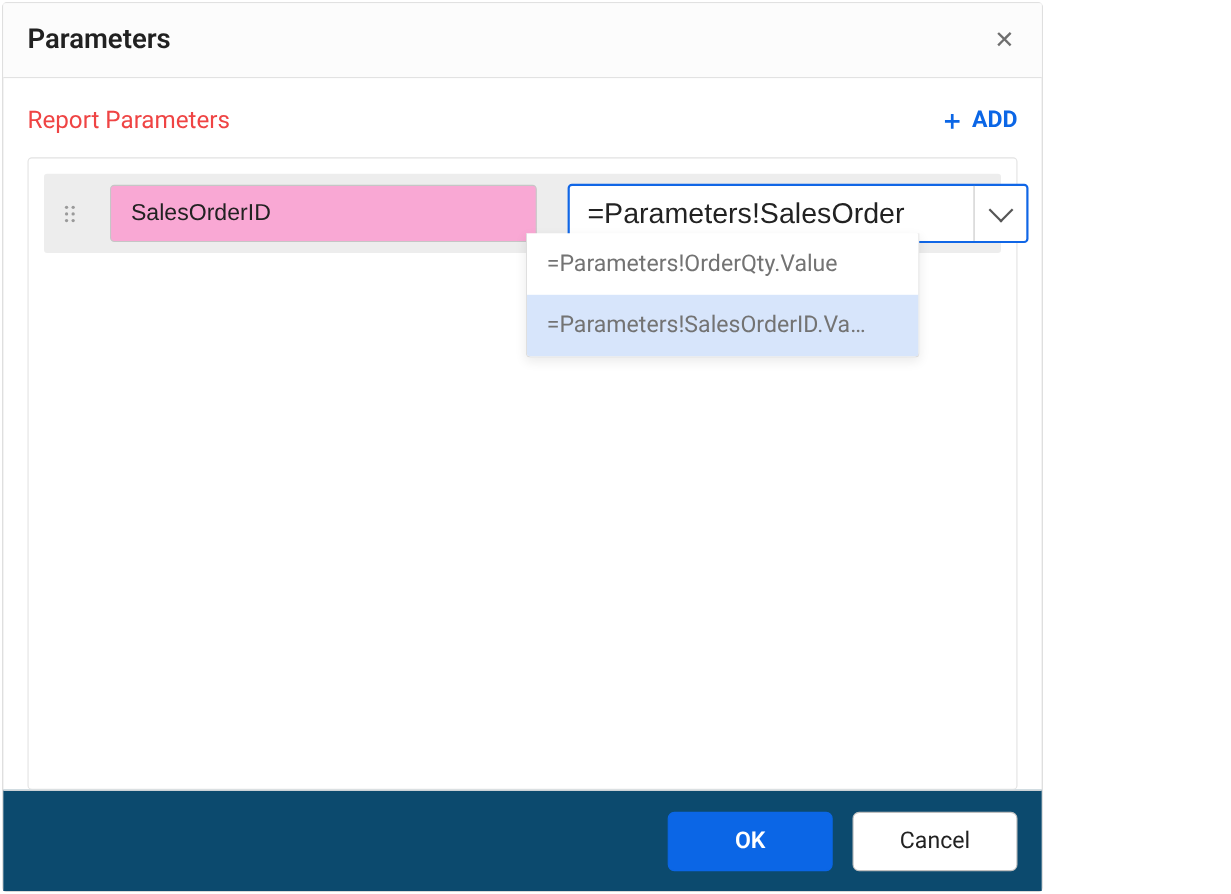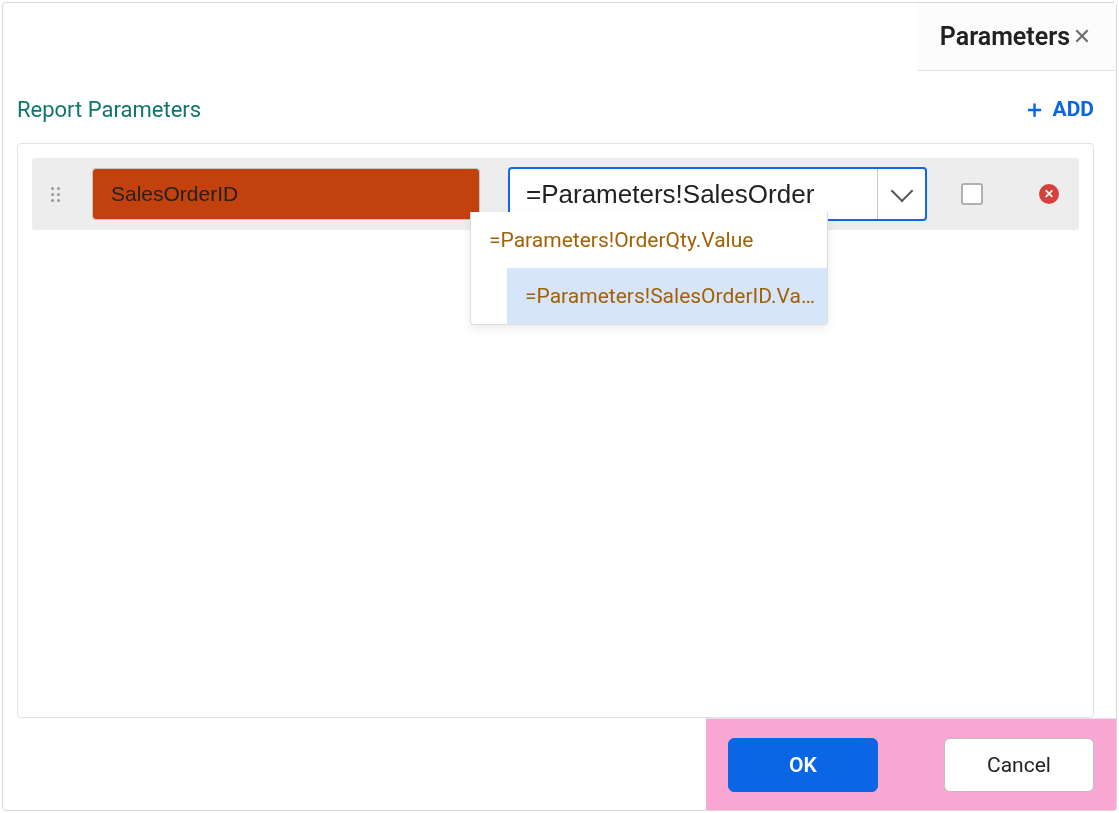--- a/index.html
+++ b/index.html
@@ -4,29 +4,28 @@
 <style>
   * { box-sizing: border-box; }
   html, body { margin: 0; padding: 0; height: 100%; }
   body {
     font-family: "Segoe UI", Roboto, Arial, sans-serif;
     background: #fff;
     color: #212121;
     padding: 2px;
   }
   .dialog {
-    width: 1115px;
+    width: 946px;
     height: 809px;
     border: 1px solid #d7d7d7;
     border-radius: 4px;
     background: #fff;
     display: flex;
     flex-direction: column;
     position: relative;
-    align-items: flex-end;
   }
   .dialog-header {
     height: 68px;
     display: flex;
     align-items: center;
     justify-content: space-between;
     padding: 0 22px;
     border-bottom: 1px solid #e2e2e2;
     background: #fcfcfc;
   }
@@ -51,21 +50,21 @@
   }
   .section-header {
     display: flex;
     align-items: center;
     justify-content: space-between;
     height: 40px;
   }
   .section-title {
     font-size: 22px;
     font-weight: 400;
-    color: #0f766e;
+    color: #ef4444;
   }
   .add-btn {
     display: flex;
     align-items: center;
     gap: 6px;
     color: #0b66e6;
     font-size: 21px;
     font-weight: 700;
     cursor: pointer;
   }
@@ -104,21 +103,21 @@
     cursor: grab;
   }
   .drag-handle span {
     width: 3px; height: 3px; background: #9a9a9a; border-radius: 50%;
   }
   .name-input {
     flex: 0 0 388px;
     height: 52px;
     border: 1px solid #c6c6c6;
     border-radius: 4px;
-    background: #c2410c;
+    background: #f9a8d4;
     font-size: 21px;
     padding: 0 18px;
     color: #222;
     outline: none;
   }
   .combo {
     flex: 0 0 358px;
     height: 54px;
     display: flex;
     background: #fff;
@@ -190,40 +189,39 @@
     box-shadow: 0 4px 10px rgba(0,0,0,0.08);
     overflow: hidden;
     z-index: 5;
   }
   .dropdown .opt {
     height: 56px;
     display: flex;
     align-items: center;
     padding: 0 18px;
     font-size: 21px;
-    color: #a16207;
+    color: #737373;
     cursor: pointer;
     white-space: nowrap;
     overflow: hidden;
     text-overflow: ellipsis;
   }
   .dropdown .opt.selected {
     background: #d7e5fb;
-    margin-left: 36px;
   }
 
   .dialog-footer {
     height: 92px;
     border-top: 1px solid #e2e2e2;
     display: flex;
     align-items: center;
     justify-content: flex-end;
     gap: 18px;
     padding: 0 22px;
-    background: #f9a8d4;
+    background: #0c4a6e;
   }
   .btn {
     height: 54px;
     min-width: 150px;
     border-radius: 6px;
     font-size: 21px;
     display: flex;
     align-items: center;
     justify-content: center;
     cursor: pointer;
@@ -232,21 +230,20 @@
   .btn-primary {
     background: #0b66e6;
     color: #fff;
     border: 1px solid #0b66e6;
     font-weight: 600;
   }
   .btn-secondary {
     background: #fff;
     color: #222;
     border: 1px solid #bfbfbf;
-    margin-left: 48px;
   }
 </style>
 </head>
 <body>
 
 <div class="dialog">
 
   <div class="dialog-header">
     <div class="dialog-title">Parameters</div>
     <div class="close-btn">

